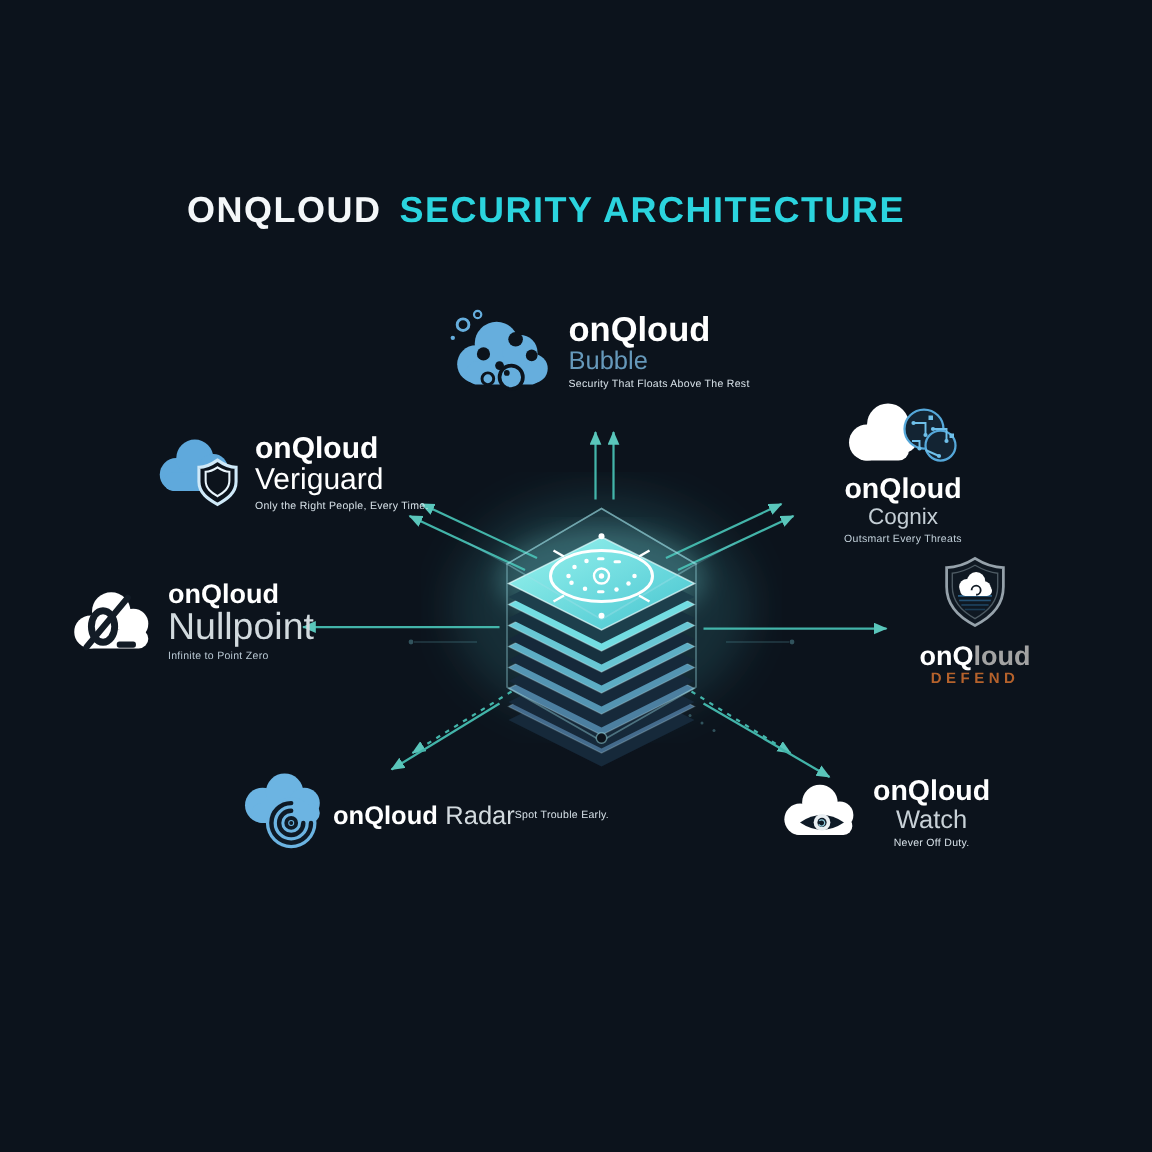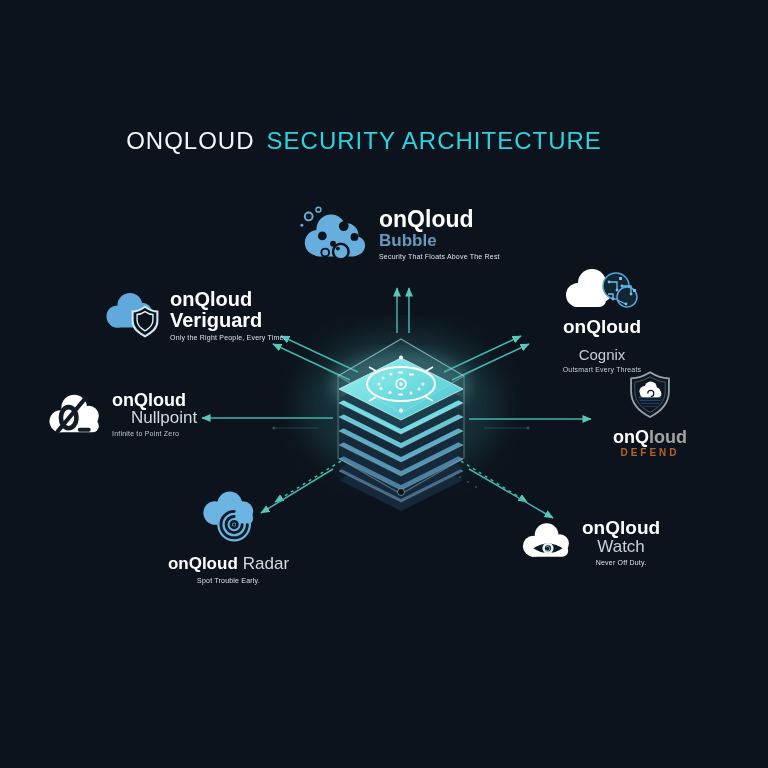--- a/index.html
+++ b/index.html
@@ -2,54 +2,54 @@
 <html><head>
 <meta charset="utf-8">
 <style>
   html,body{margin:0;padding:0;background:#0c131c;}
   #canvas{position:relative;width:768px;height:768px;background:#0c131c;overflow:hidden;
           font-family:"Liberation Sans","DejaVu Sans",sans-serif;}
   .scene{position:absolute;left:0;top:0;width:768px;height:768px;}
 
   
   #title{position:absolute;left:0;top:127px;width:728px;text-align:center;
-         font-size:24px;font-weight:400;letter-spacing:1px;white-space:nowrap;}
+         font-size:24px;font-weight:700;letter-spacing:1px;white-space:nowrap;}
   #title .brand{color:#f4f7f9;margin-right:12px;}
   #title .rest{color:#2bd4de;}
 
   
   .node{position:absolute;display:flex;align-items:center;}
   .node .txt{display:flex;flex-direction:column;}
   .bname{color:#ffffff;font-weight:700;line-height:1.02;}
   .pname{line-height:1.05;}
   .tag{font-size:7px;color:#d7e1e8;letter-spacing:.2px;margin-top:3px;white-space:nowrap;}
 
   #node-bubble{left:297px;top:201px;}
   #node-bubble .bname{font-size:23px;}
-  #node-bubble .pname{font-size:17px;color:#6699bb;font-weight:700;margin-top:1px;}
+  #node-bubble .pname{font-size:17px;color:#6699bb;font-weight:400;margin-top:1px;}
 
   #node-veriguard{left:101px;top:287px;}
   #node-veriguard .bname{font-size:20px;}
-  #node-veriguard .pname{font-size:20px;color:#ffffff;font-weight:700;}
+  #node-veriguard .pname{font-size:20px;color:#ffffff;font-weight:400;}
   #node-veriguard .tag{align-self:center;}
 
   #node-nullpoint{left:44px;top:386px;}
   #node-nullpoint .bname{font-size:18px;}
-  #node-nullpoint .pname{font-size:17px;color:#d2dade;margin-left:19px;}
+  #node-nullpoint .pname{font-size:25px;color:#d2dade;}
   #node-nullpoint .tag{color:#b9c8d3;}
 
-  #node-radar{left:156px;top:486px;width:145px;flex-direction:column;}
+  #node-radar{left:156px;top:510px;width:145px;flex-direction:row;}
   #node-radar .nameline{margin-top:4px;font-size:17px;white-space:nowrap;}
   #node-radar .nameline .bname{font-size:17px;}
   #node-radar .nameline .pname{color:#d2dade;margin-left:5px;}
 
   #node-cognix{left:548px;top:262px;width:108px;flex-direction:column;}
   #node-cognix .txt{align-items:center;}
   #node-cognix .bname{font-size:19px;margin-top:3px;}
-  #node-cognix .pname{font-size:15px;color:#c4ced5;margin-top:11px;}
+  #node-cognix .pname{font-size:15px;color:#c4ced5;margin-top:1px;}
   #node-cognix .tag{color:#c2d0da;}
 
   #node-defend{left:598px;top:366px;width:104px;flex-direction:column;}
   #node-defend .txt{align-items:center;}
   #node-defend .bname{font-size:18px;margin-top:4px;}
   #node-defend .bname .sfx{color:#a3a3a3;}
   #node-defend .pname{font-size:10px;font-weight:700;color:#b5622c;letter-spacing:3px;margin-top:2px;}
 
   #node-watch{left:518px;top:516px;}
   #node-watch .txt{align-items:center;}

